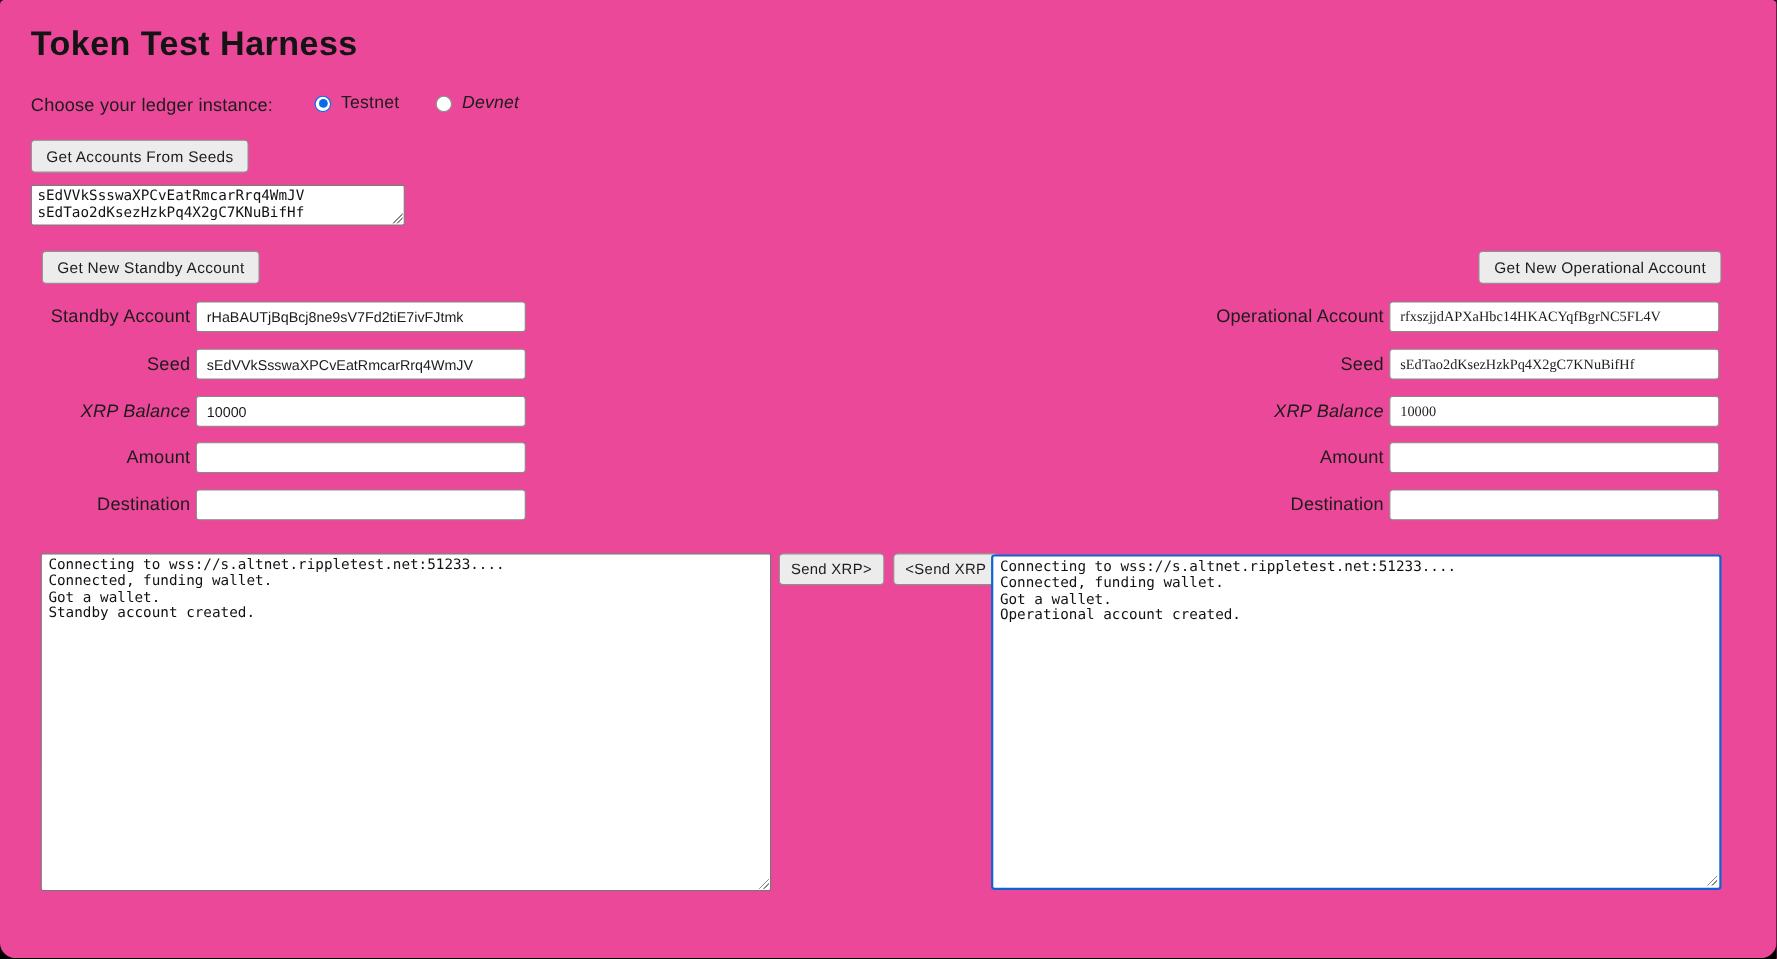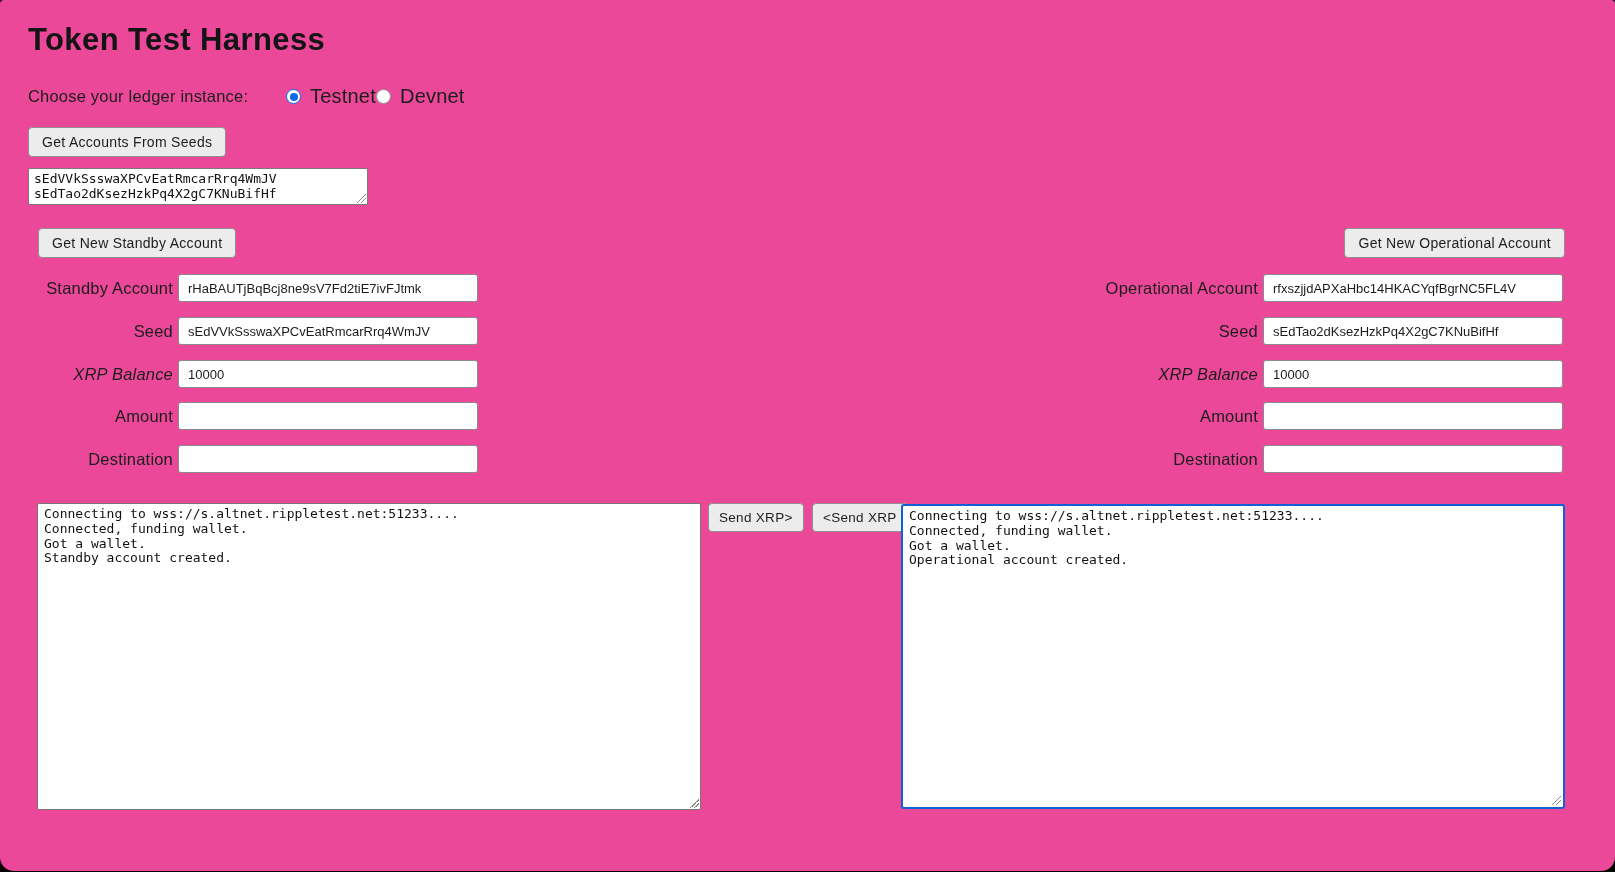--- a/index.html
+++ b/index.html
@@ -9,23 +9,23 @@
     font-family:"Liberation Sans",sans-serif;color:#161616;
   }
   .title{
     position:absolute;left:28px;top:22px;margin:0;
     font-size:31px;font-weight:600;letter-spacing:.4px;color:#141414;
   }
   .prompt{
     position:absolute;left:28px;top:87px;font-size:16.5px;letter-spacing:.2px;color:#1c1c1c;
   }
   .radio-opt{position:absolute;top:85px;display:flex;align-items:center;gap:9px;
-    font-size:20px;letter-spacing:.2px;color:#1c1c1c;cursor:default;}
+    font-size:16px;letter-spacing:.2px;color:#1c1c1c;cursor:default;}
   .opt-testnet{left:286px;}
-  .opt-devnet{left:376px;}
+  .opt-devnet{left:396px;font-style:italic;}
   .radio{width:15px;height:15px;border-radius:50%;box-sizing:border-box;background:#fff;
     display:inline-flex;align-items:center;justify-content:center;flex:0 0 auto;}
   .radio.on{border:1.5px solid #0a6bea;}
   .radio.on .dot{width:8px;height:8px;border-radius:50%;background:#0a6bea;}
   .radio.off{border:1.5px solid #8f8f8f;}
   .btn{
     position:absolute;background:#ececec;border:1px solid #8f8f8f;border-radius:4px;
     font-family:"Liberation Sans",sans-serif;font-size:14px;letter-spacing:.3px;color:#1c1c1c;
     padding:0 13px;height:30px;line-height:28px;cursor:default;
   }
@@ -44,21 +44,21 @@
     position:absolute;font-size:16.5px;letter-spacing:.2px;color:#1c1c1c;
     text-align:right;line-height:22px;
   }
   .field-label.lft{left:0;width:173px;}
   .field-label.rgt{left:1000px;width:258px;}
   .tfield{
     position:absolute;width:300px;height:28px;box-sizing:border-box;background:#fff;
     border:1px solid #8a8a8a;border-radius:3px;
     font-family:"Liberation Sans",sans-serif;font-size:13px;color:#1c1c1c;padding:0 9px;
   }
-  .tfield.lft{left:178px;} .tfield.rgt{left:1263px;}
+  .tfield.lft{left:178px;} .tfield.rgt{left:1263px;font-family:Liberation Serif, serif;}
   .r1{top:274px;} .r2{top:317px;} .r3{top:360px;} .r4{top:402px;} .r5{top:445px;}
   .lr1{top:277px;} .lr2{top:320px;} .lr3{top:363px;font-style:italic;} .lr4{top:405px;} .lr5{top:448px;}
   .log{
     position:absolute;box-sizing:border-box;background:#fff;color:#111;
     font-family:"DejaVu Sans Mono",monospace;font-size:13px;line-height:14.8px;
     padding:3px 6px;resize:none;white-space:pre;overflow:hidden;
   }
   #log-standby{left:37px;top:503px;width:664px;height:307px;border:1px solid #767676;border-radius:2px;}
   #log-operational{left:901px;top:504px;width:664px;height:305px;border:2px solid #0f62d3;border-radius:3px;outline:none;}
   .grip{

